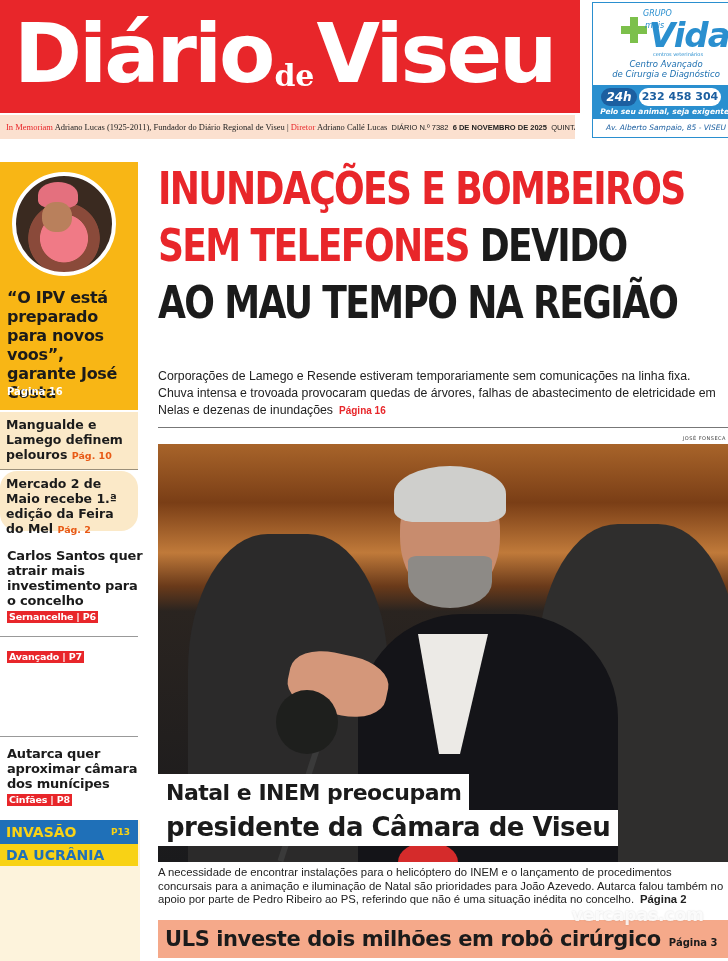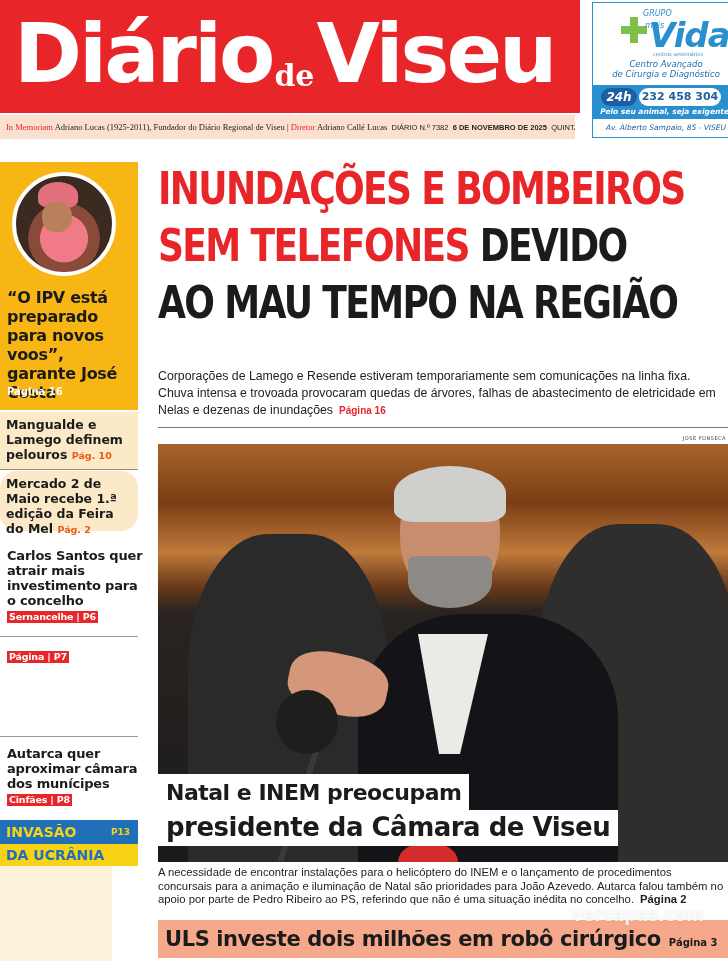--- a/index.html
+++ b/index.html
@@ -43,21 +43,21 @@
   .brief1 { top: 412px; height: 58px; border-bottom: 1px solid #9a8f7a; }
   .brief2 { top: 471px; height: 60px; border-radius: 17px; }
 
   .story { position: absolute; left: 7px; width: 138px; font-weight: bold; font-size: 13px; line-height: 15px; color: #1b1b1b; letter-spacing: -0.2px; }
   .story .tag { display: inline-block; background: #e8262a; color: #fff; font-size: 9.5px; line-height: 12px; padding: 0 2px; margin-top: 1px; }
   .story1 { top: 548px; }
   .story2 { top: 648px; }
   .story3 { top: 746px; }
   .divider { position: absolute; left: 0; width: 138px; height: 1px; background: #999; }
 
-  .ukr { position: absolute; left: 0; top: 820px; width: 112px; height: 141px; background: #fdf3dc; }
+  .ukr { position: absolute; left: 0; top: 820px; width: 140px; height: 141px; background: #fdf3dc; }
   .ukr .blue { position: absolute; left: 0; top: 0; width: 138px; height: 24px; background: #1f70b8; color: #f8d215; font-weight: bold; font-size: 14px; line-height: 24px; padding-left: 6px; }
   .ukr .blue .p { position: absolute; right: 8px; top: 0; font-size: 9px; color: #f8d215; }
   .ukr .yellow { position: absolute; left: 0; top: 24px; width: 138px; height: 22px; background: #f8d215; color: #1f70b8; font-weight: bold; font-size: 14px; line-height: 22px; padding-left: 6px; }
   .ukr .text { position: absolute; left: 2px; top: 56px; width: 136px; font-weight: bold; font-size: 14.5px; line-height: 18px; color: #1b1b1b; letter-spacing: -0.3px; }
 
   
   .headline { position: absolute; left: 158px; top: 160px; width: 570px; font-family: "DejaVu Sans", sans-serif; font-weight: bold; font-size: 44px; line-height: 57px; letter-spacing: -2px; transform: scaleX(0.82); transform-origin: left top; white-space: nowrap; }
   .headline .red { color: #e8262a; }
   .headline .black { color: #1b1b1b; }
   .lede { position: absolute; left: 158px; top: 368px; width: 565px; font-family: "Liberation Sans", sans-serif; font-size: 12.3px; line-height: 17px; color: #222; }
@@ -144,21 +144,21 @@
   <span>Mercado 2 de Maio recebe 1.ª edição da Feira do Mel</span>
   <span class="pg">Pág. 2</span>
 </div>
 
 <div class="story story1">
   <div>Carlos Santos quer atrair mais investimento para o concelho</div>
   <span class="tag">Sernancelhe | P6</span>
 </div>
 <div class="divider" style="top:636px;"></div>
 <div class="story story2">
-  <span class="tag">Página | P7</span>
+  <span class="tag">Avançado | P7</span>
 </div>
 <div class="divider" style="top:736px;"></div>
 <div class="story story3">
   <div>Autarca quer aproximar câmara dos munícipes</div>
   <span class="tag">Cinfães | P8</span>
 </div>
 
 <div class="ukr">
   <div class="blue">
     <span>INVASÃO</span>

